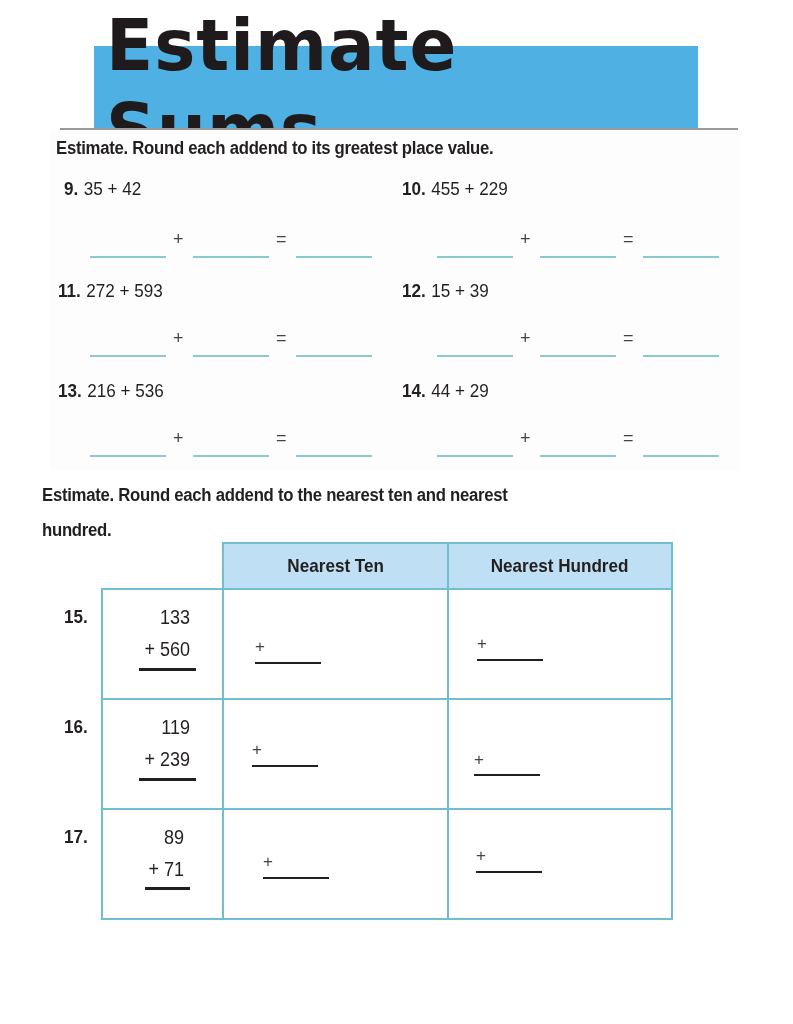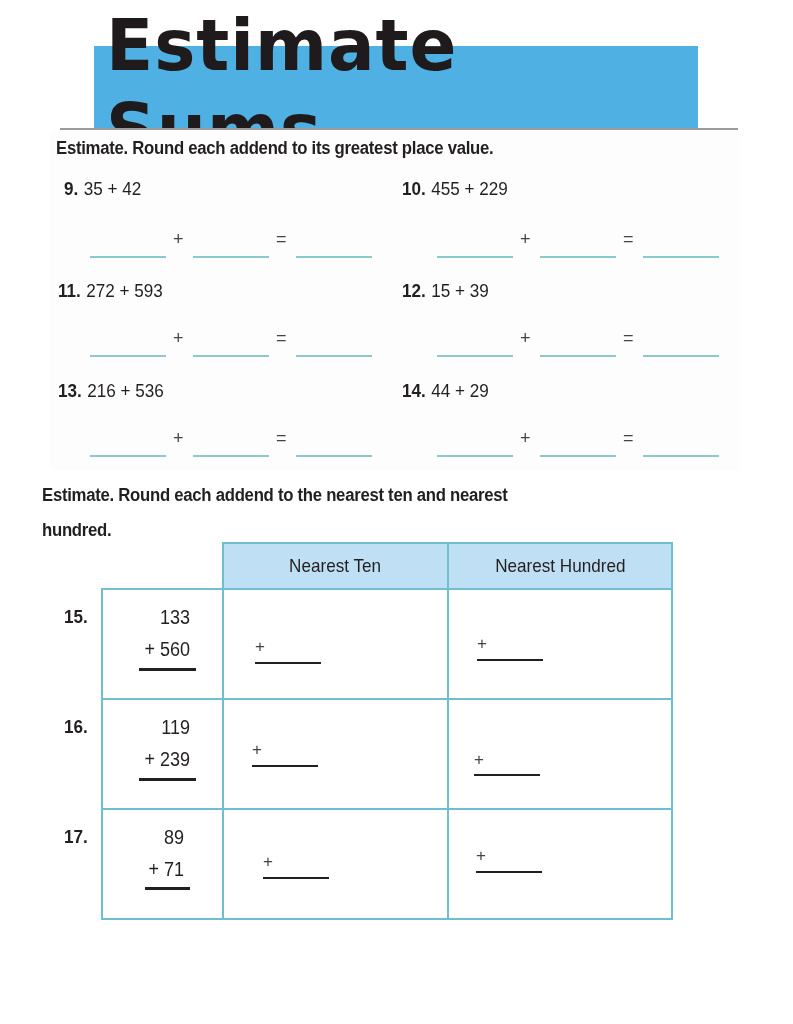--- a/index.html
+++ b/index.html
@@ -16,21 +16,21 @@
     color: #1f1a1b; letter-spacing: 1px; transform: scaleX(0.96);
   }
   .top-rule { position: absolute; left: 60px; top: 128px; width: 678px; height: 2px; background: #9a9a9a; }
   .section1 { position: absolute; left: 50px; top: 130px; width: 690px; height: 340px; background: #fdfdfd; }
   .instr { position: absolute; font-size: 18px; font-weight: bold; color: #231f20; letter-spacing: -0.3px; transform: scaleX(0.93); transform-origin: left center; }
   .prob { position: absolute; font-size: 19px; color: #231f20; transform: scaleX(0.9); transform-origin: left center; white-space: nowrap; }
   .prob .num { font-weight: bold; margin-right: 6px; }
   .blankrow { position: absolute; height: 30px; width: 290px; }
   .blank { position: absolute; bottom: 0; width: 76px; height: 2px; background: #8cc9cc; }
   .op { position: absolute; bottom: 8px; font-size: 18px; color: #444; }
-  .hdr { position: absolute; top: 542px; height: 48px; background: #bfe0f4; border: 2px solid #6fbfd0; box-sizing: border-box; display: flex; align-items: center; justify-content: center; font-size: 19px; font-weight: normal; color: #231f20; }
+  .hdr { position: absolute; top: 542px; height: 48px; background: #bfe0f4; border: 2px solid #6fbfd0; box-sizing: border-box; display: flex; align-items: center; justify-content: center; font-size: 19px; font-weight: bold; color: #231f20; }
   .hdr span { transform: scaleX(0.9); display: inline-block; }
   .cell { position: absolute; border: 2px solid #6fbfd0; box-sizing: border-box; background: #fff; }
   .rownum { position: absolute; font-size: 19px; font-weight: bold; transform: scaleX(0.9); transform-origin: left center; }
   .addend { position: absolute; font-size: 20px; text-align: right; width: 80px; transform: scaleX(0.9); transform-origin: right center; }
   .sumline { position: absolute; height: 3px; background: #231f20; }
   .ansplus { position: absolute; font-size: 17px; color: #444; }
   .ansline { position: absolute; height: 2px; width: 66px; background: #231f20; }
 </style>
 </head>
 <body>

